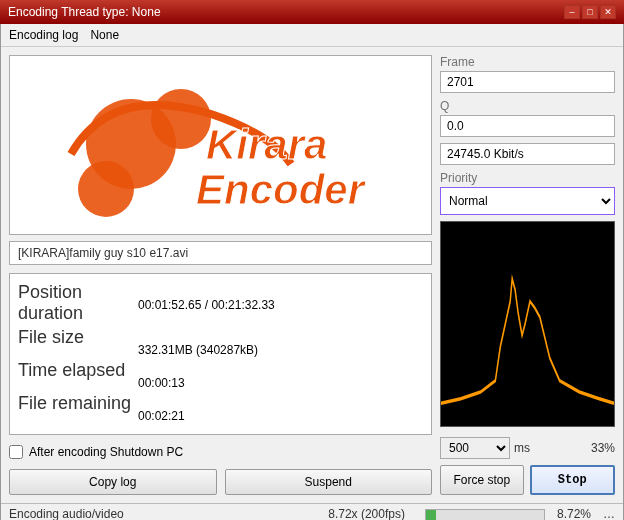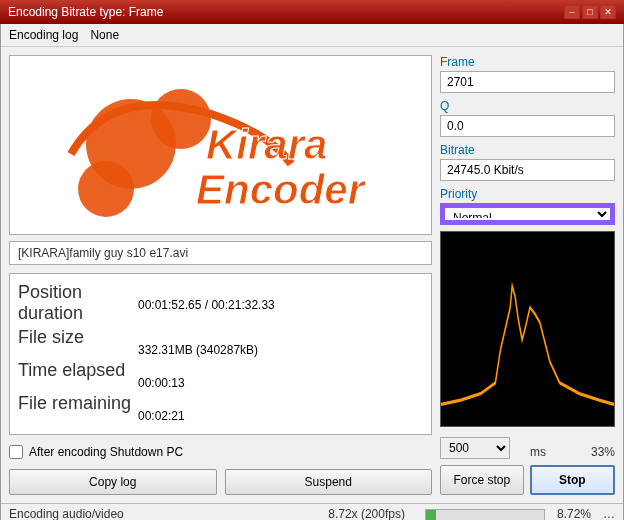--- a/index.html
+++ b/index.html
@@ -139,57 +139,57 @@
       flex-direction: column;
       gap: 6px;
     }
     .field-group {
       display: flex;
       flex-direction: column;
       gap: 2px;
     }
     .field-label {
       font-size: 12px;
-      color: #0369a1;
+      color: #737373;
     }
     .field-value {
       background: white;
       border: 1px solid #aaa;
       padding: 2px 6px;
       font-size: 12px;
       height: 22px;
       display: flex;
       align-items: center;
       text-align: right;
     }
     .priority-select {
       width: 100%;
       padding: 2px 4px;
       font-size: 12px;
-      height: 22px;
-      border: 5px solid #8b5cf6;
+      height: 28px;
+      border: 1px solid #8b5cf6;
       background: white;
       cursor: pointer;
     }
     .graph-area {
       background: black;
       border: 1px solid #555;
       height: 90px;
       flex: 1;
       position: relative;
       overflow: hidden;
     }
     .graph-svg {
       width: 100%;
       height: 100%;
     }
     .graph-controls {
       display: flex;
-      align-items: flex-end;
-      gap: 20px;
+      align-items: center;
+      gap: 4px;
       margin-top: 4px;
     }
     .graph-select {
       width: 70px;
       padding: 2px 4px;
       font-size: 12px;
       height: 22px;
       border: 1px solid #aaa;
     }
     .graph-unit {
@@ -216,20 +216,21 @@
     }
     .btn-stop-primary {
       flex: 1;
       padding: 6px 4px;
       border: 2px solid #4a7ab5;
       background: linear-gradient(to bottom, #f0f4ff, #d8e4f8);
       cursor: pointer;
       font-size: 12px;
       border-radius: 2px;
       font-weight: bold;
+      font-family: Liberation Mono, monospace;
     }
     .status-bar {
       background: #f0f0f0;
       border-top: 1px solid #bbb;
       padding: 3px 8px;
       display: flex;
       align-items: flex-end;
       gap: 12px;
       height: 24px;
     }
@@ -260,21 +261,21 @@
     }
     .status-dots {
       font-size: 12px;
       color: #333;
     }
   </style>
 </head>
 <body>
 
 <div class="title-bar">
-  <span class="title-bar-text">Encoding Bitrate type: Frame</span>
+  <span class="title-bar-text">Encoding Thread type: None</span>
   <div class="title-bar-controls">
     <button class="title-btn">–</button>
     <button class="title-btn">□</button>
     <button class="title-btn close">✕</button>
   </div>
 </div>
 
 <div class="main-window">
   <div class="menu-bar">
     <span class="menu-item">Encoding log</span>
@@ -341,21 +342,20 @@
         <span class="field-label">Frame</span>
         <div class="field-value">2701</div>
       </div>
 
       <div class="field-group">
         <span class="field-label">Q</span>
         <div class="field-value">0.0</div>
       </div>
 
       <div class="field-group">
-        <span class="field-label">Bitrate</span>
         <div class="field-value">24745.0 Kbit/s</div>
       </div>
 
       <div class="field-group">
         <span class="field-label">Priority</span>
         <select class="priority-select">
           <option>Normal</option>
           <option>Idle</option>
           <option>Below Normal</option>
           <option>Above Normal</option>

